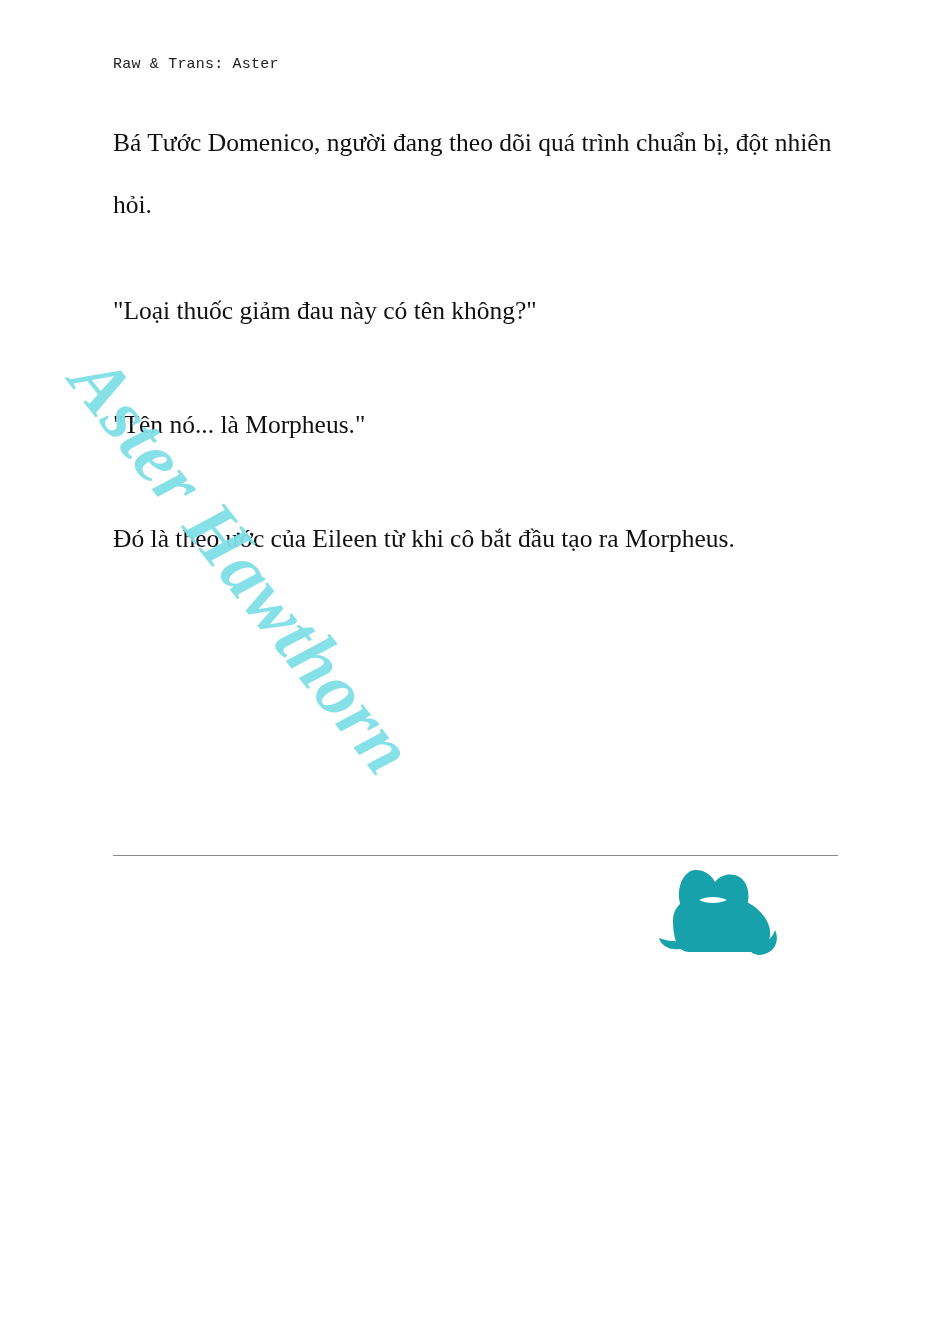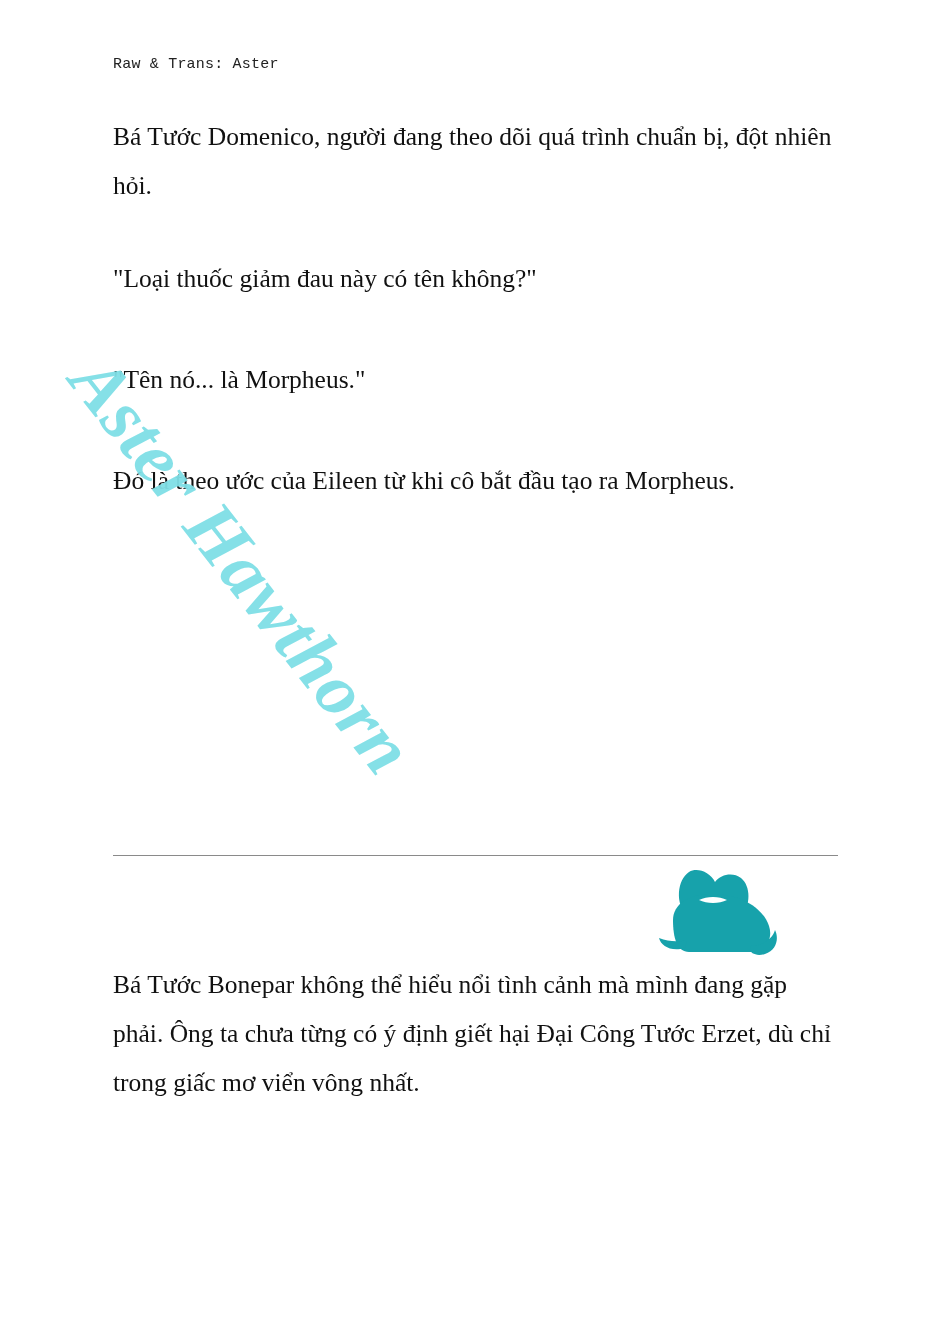--- a/index.html
+++ b/index.html
@@ -30,21 +30,21 @@
   }
   .content {
     position: absolute;
     left: 113px;
     top: 112px;
     width: 725px;
   }
   .para {
     font-family: "Liberation Serif", serif;
     font-size: 25.5px;
-    line-height: 49px;
+    line-height: 62px;
     color: #111111;
     margin: 0 0 44px 0;
     text-align: left;
   }
   .para.spaced-big {
     margin-bottom: 52px;
   }
   .divider {
     position: absolute;
     left: 113px;
@@ -95,23 +95,20 @@
 
   <div class="content">
     <p class="para">Bá Tước Domenico, người đang theo dõi quá trình chuẩn bị, đột nhiên hỏi.</p>
     <p class="para spaced-big">"Loại thuốc giảm đau này có tên không?"</p>
     <p class="para spaced-big">"Tên nó... là Morpheus."</p>
     <p class="para">Đó là theo ước của Eileen từ khi cô bắt đầu tạo ra Morpheus.</p>
   </div>
 
   <div class="divider"></div>
 
-  <div class="after-divider">
-    <p class="para">Bá Tước Bonepar không thể hiểu nổi tình cảnh mà mình đang gặp phải. Ông ta chưa từng có ý định giết hại Đại Công Tước Erzet, dù chỉ trong giấc mơ viển vông nhất.</p>
-  </div>
 
   <div class="watermark-text">Aster Hawthorn</div>
 
   <div class="watermark-cat">
     <svg width="130" height="120" viewBox="0 0 130 120" xmlns="http://www.w3.org/2000/svg">
       <g fill="#17a2ab">
         <path d="M32 56 C20 44 22 20 34 12 C42 7 55 12 60 22 C66 14 78 12 86 18 C96 26 96 46 86 56 Z"></path>
         <path d="M18 60 C18 44 34 34 56 34 C86 34 108 48 114 66 C118 78 112 90 98 92 L34 92 C22 92 18 78 18 60 Z"></path>
         <path d="M96 86 C108 86 118 78 120 70 C124 78 122 90 110 94 C100 97 92 92 96 86 Z"></path>
         <path d="M30 88 C16 92 6 86 4 78 C14 82 24 82 32 80 Z"></path>

